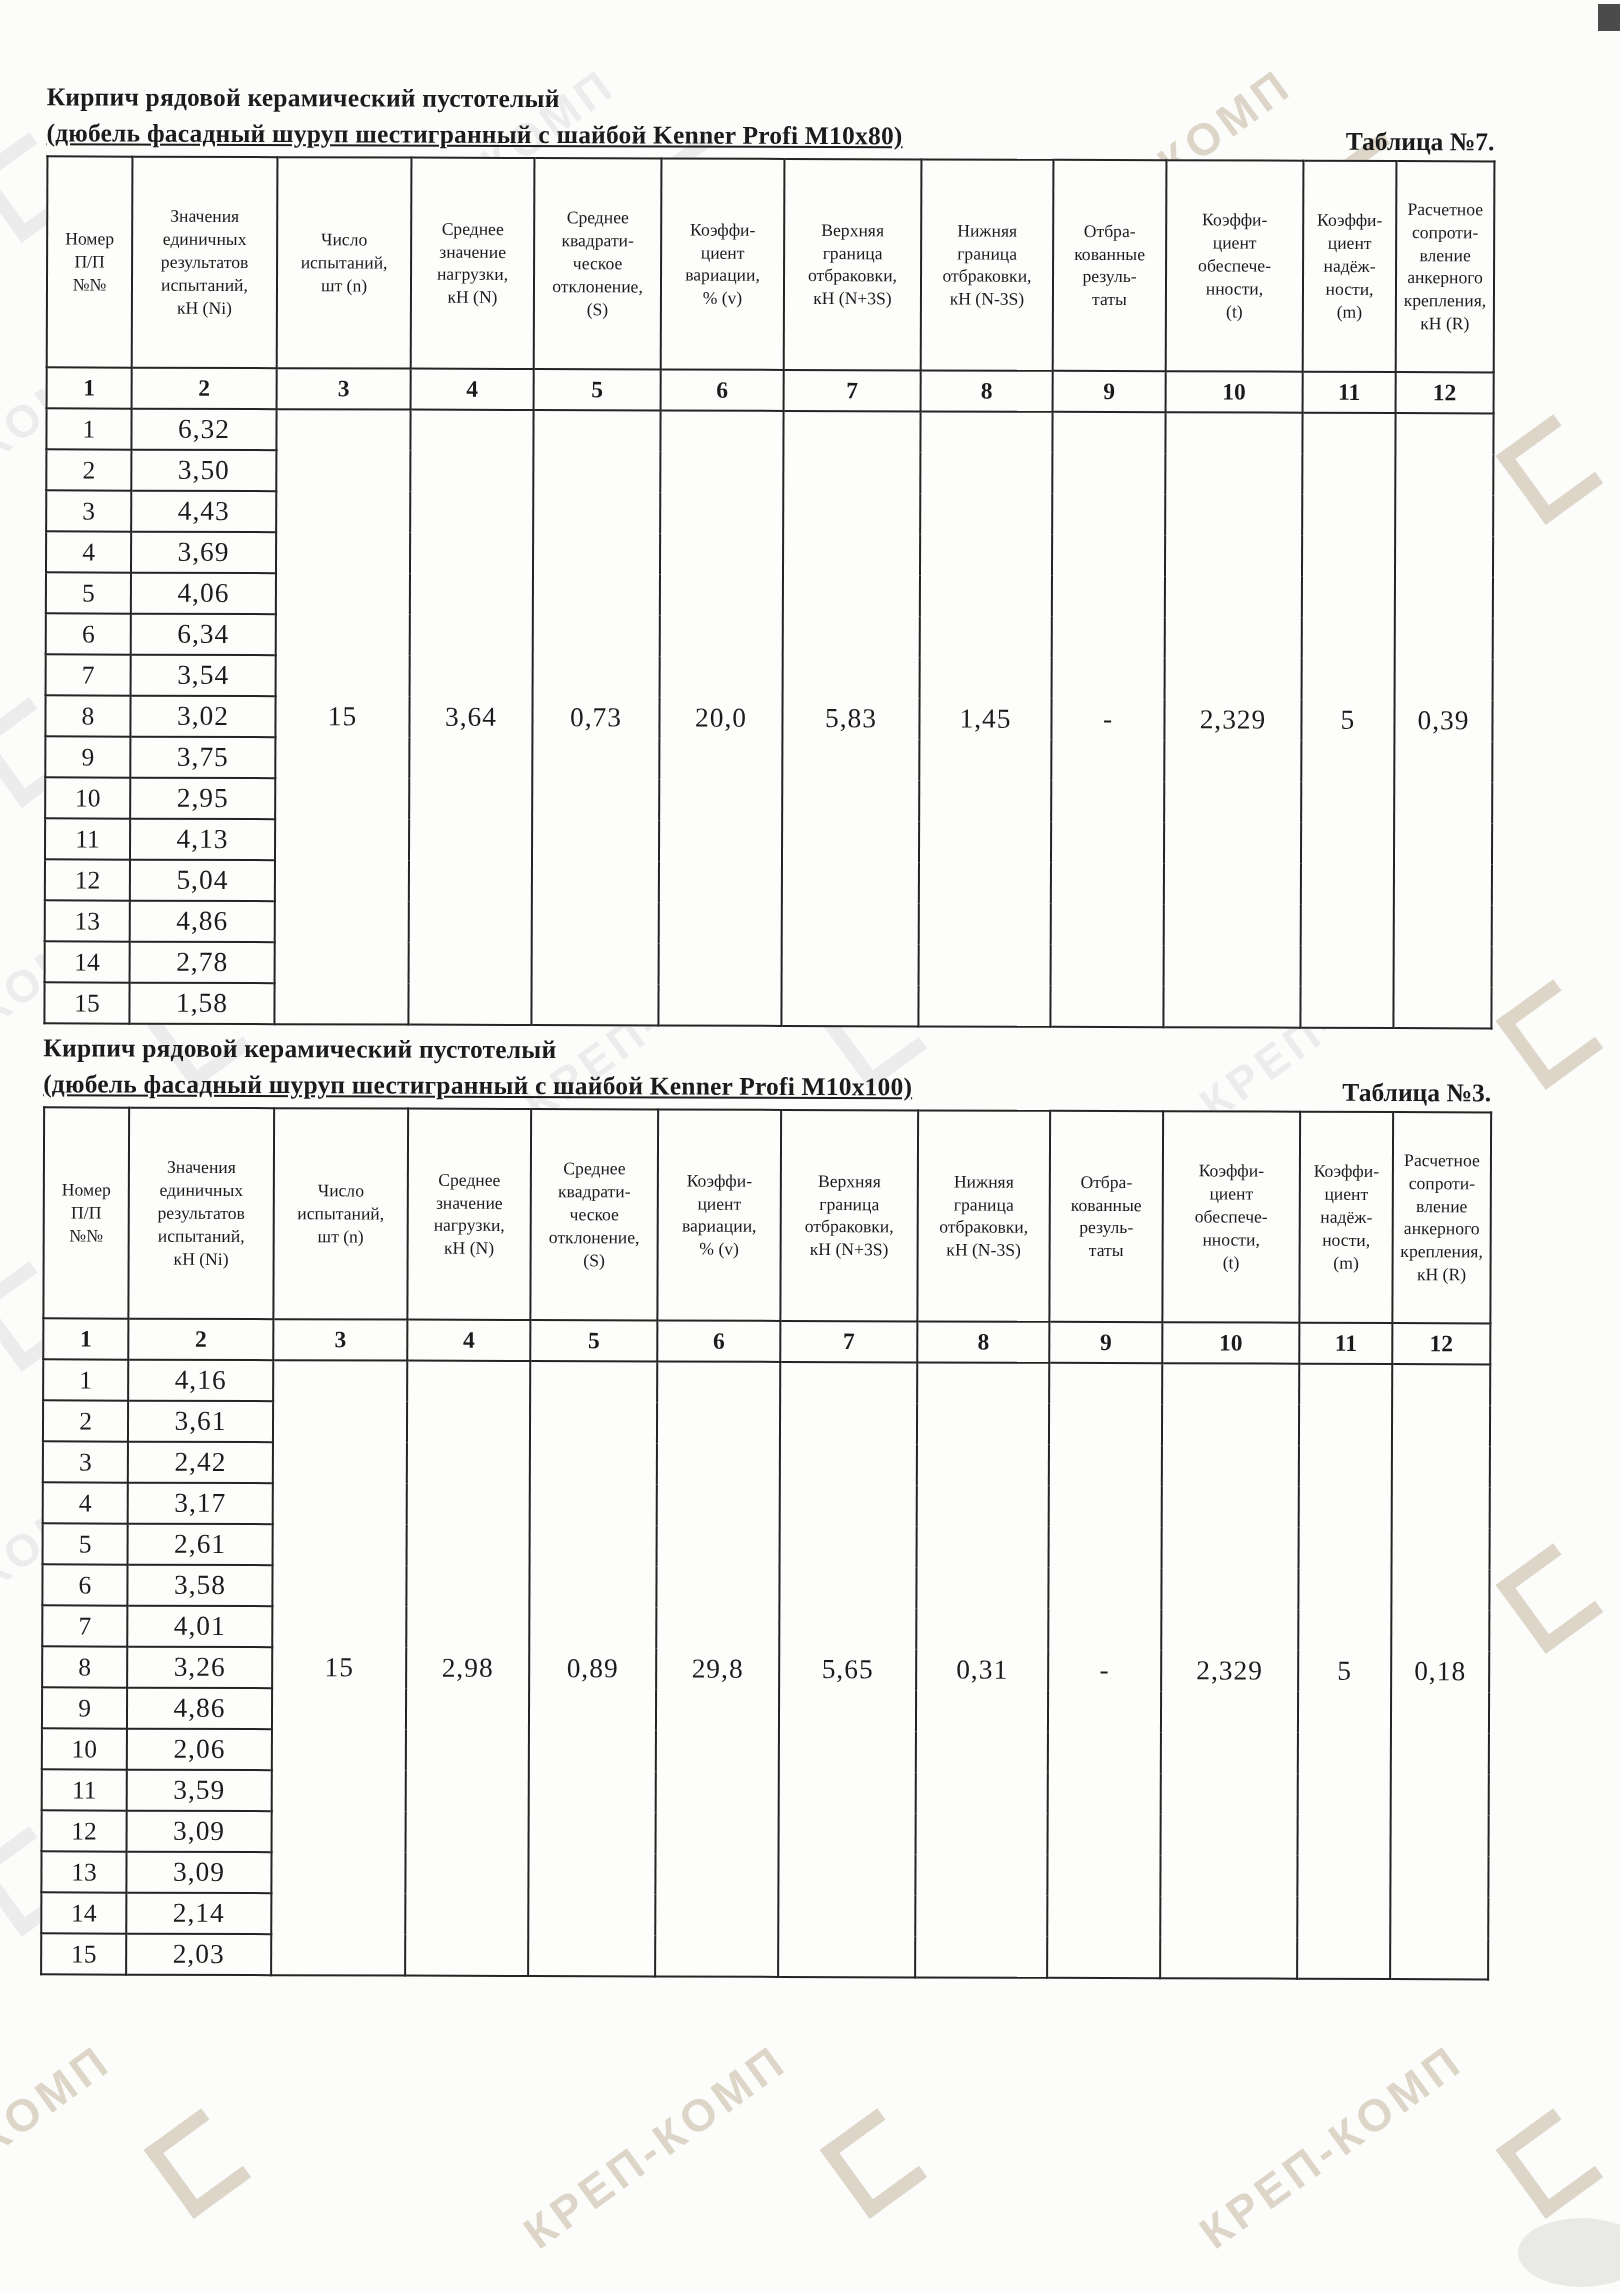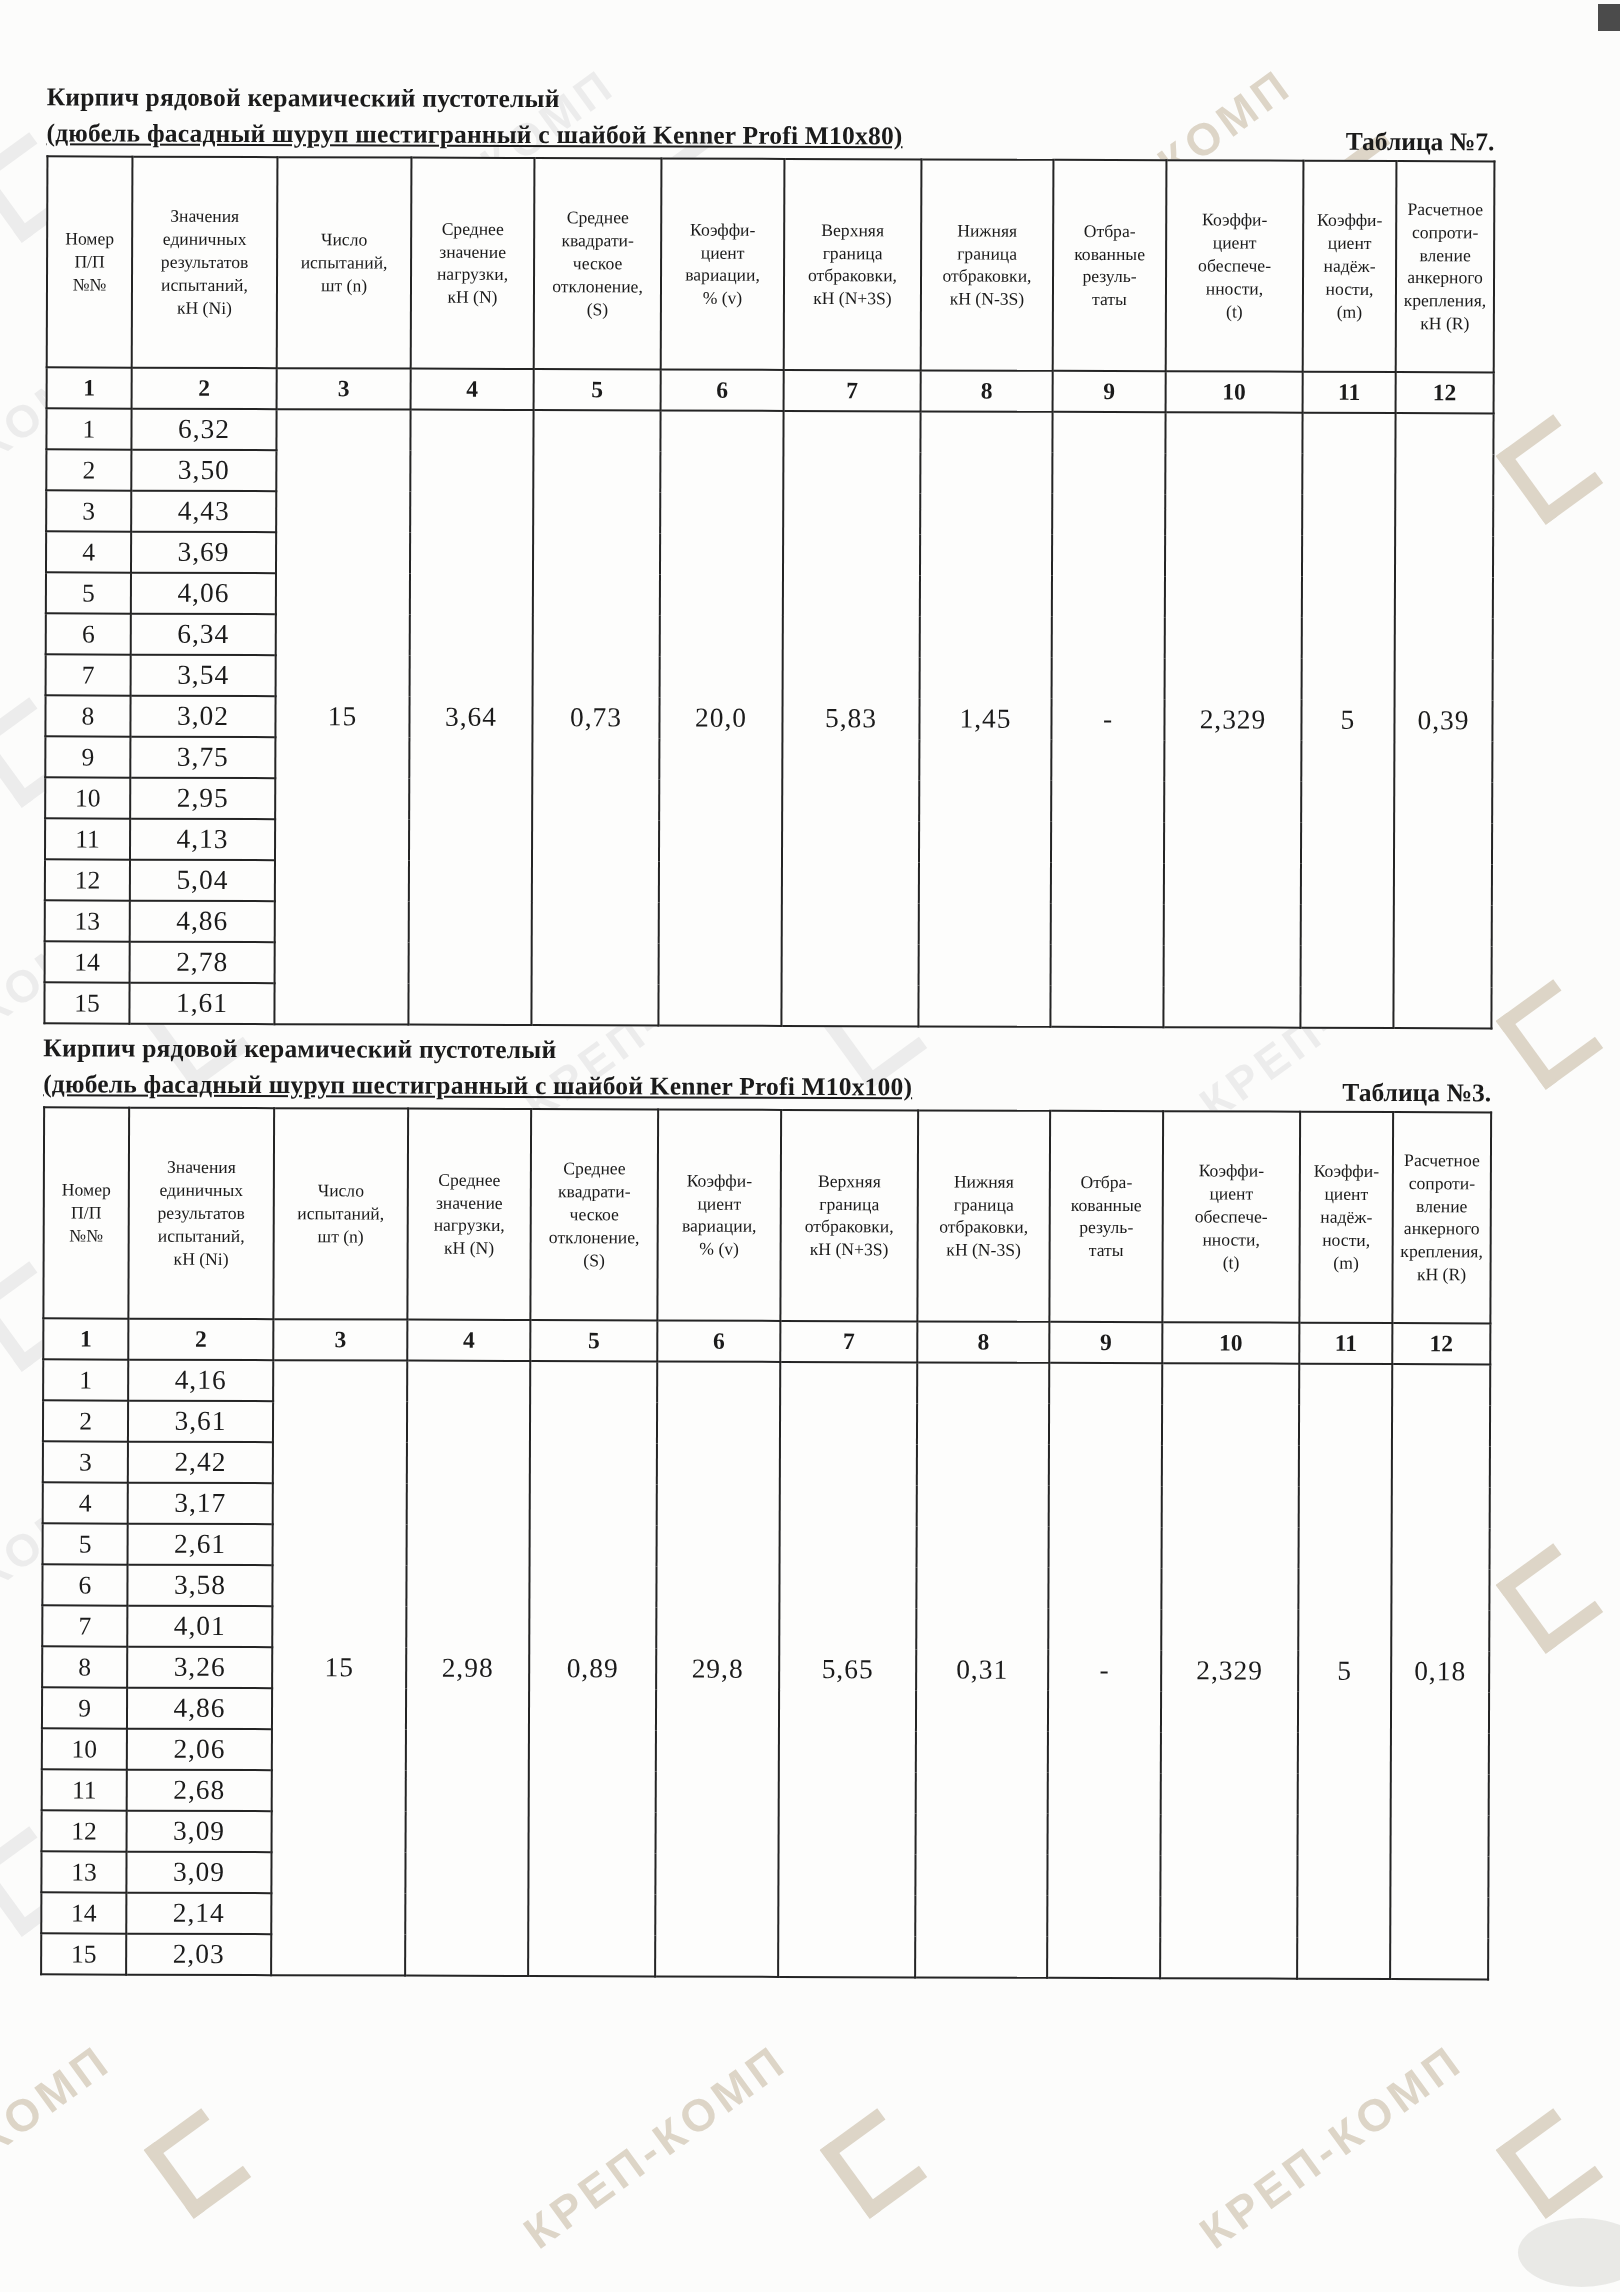--- a/index.html
+++ b/index.html
@@ -252,21 +252,21 @@
             <tr class="data-row">
               <td>13</td>
               <td>4,86</td>
             </tr>
             <tr class="data-row">
               <td>14</td>
               <td>2,78</td>
             </tr>
             <tr class="data-row">
               <td>15</td>
-              <td>1,61</td>
+              <td>1,58</td>
             </tr>
           </tbody>
       </table>
     </section>
 
     <section class="tblock" id="block8">
       <div class="title1">Кирпич рядовой керамический пустотелый</div>
       <div class="title2">(дюбель фасадный шуруп шестигранный с шайбой Kenner Profi M10x100)</div>
       <div class="tlabel">Таблица №3.</div>
       <table class="dtable">
@@ -400,21 +400,21 @@
             <tr class="data-row">
               <td>9</td>
               <td>4,86</td>
             </tr>
             <tr class="data-row">
               <td>10</td>
               <td>2,06</td>
             </tr>
             <tr class="data-row">
               <td>11</td>
-              <td>2,68</td>
+              <td>3,59</td>
             </tr>
             <tr class="data-row">
               <td>12</td>
               <td>3,09</td>
             </tr>
             <tr class="data-row">
               <td>13</td>
               <td>3,09</td>
             </tr>
             <tr class="data-row">

